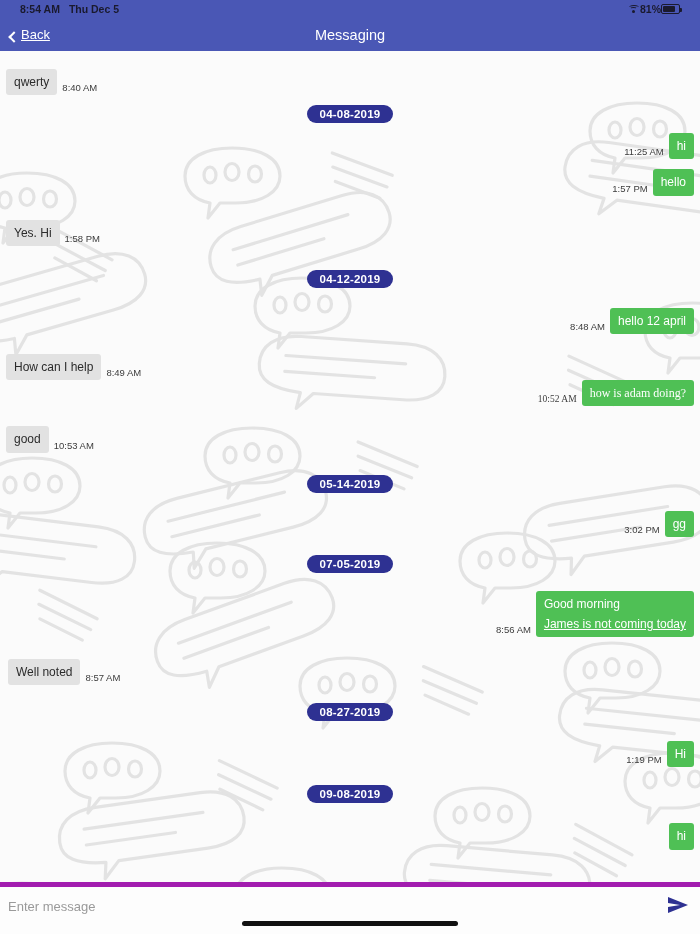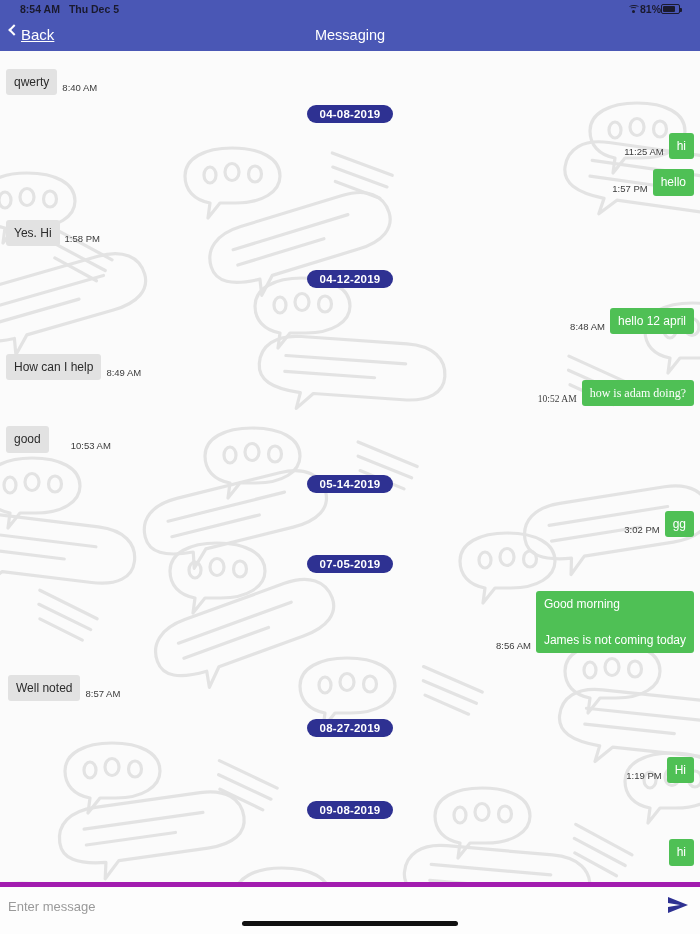--- a/index.html
+++ b/index.html
@@ -31,22 +31,22 @@
       position:relative; padding:1px; }
   .batt::after{ content:''; position:absolute; right:-3px; top:3px; width:2px; height:4px;
       background:#1a1a2e; border-radius:0 1px 1px 0; }
   .batt b{ display:block; height:100%; width:81%; background:#1a1a2e; border-radius:1px; }
 
   
   .navbar{
     height:33px; background:#4a57b5; color:#fff;
     display:flex; align-items:center; position:relative; z-index:30;
   }
-  .back-btn{ display:flex; align-items:flex-start; gap:3px; padding:0 10px; cursor:pointer;
-    font-size:15px; color:#fff;text-decoration:underline; }
+  .back-btn{ display:flex; align-items:flex-end; gap:3px; padding:0 10px; cursor:pointer;
+    font-size:13px; color:#fff;text-decoration:underline; }
   .chev{ width:8px; height:8px; border-left:2.4px solid #fff; border-bottom:2.4px solid #fff;
     transform:rotate(45deg); margin-bottom:1px; }
   .nav-title{
     position:absolute; left:0; right:0; text-align:center;
     font-size:14.5px; pointer-events:none;
   }
 
   
   .chat{
     position:absolute; top:51px; left:0; right:0; bottom:52px;
@@ -61,21 +61,21 @@
   .row.right{ justify-content:flex-end; }
   .row.center{ justify-content:center; }
 
   .bubble{
     max-width:300px; padding:5px 8px; font-size:12px; line-height:1.35;
     word-wrap:break-word;
   }
   .left .bubble{ background:#e2e2e2; color:#2b2b2b; border-radius:3px; }
   .right .bubble{ background:#4fc055; color:#ffffff; border-radius:3px; }
   .bubble .line{ display:block; }
-  .bubble .line + .line{ margin-top:20px; }
+  .bubble .line + .line{ margin-top:4px;text-decoration:underline; }
 
   .time{ font-size:9.5px; color:#3c3c3c; padding:0 5px 2px 5px; white-space:nowrap; }
 
   .datepill{
     background:#2e3192; color:#fff; font-size:11.5px; font-weight:bold;
     padding:3px 13px; border-radius:11px; letter-spacing:.2px;
   }
 
   
   .inputbar{
@@ -225,21 +225,21 @@
           <span class="line">How can I help</span>
         </div>
         <div class="time">8:49 AM</div>
       </div>
       <div class="row right" style=" font-family: Liberation Serif, serif;">
         <div class="time">10:52 AM</div>
         <div class="bubble">
           <span class="line">how is adam doing?</span>
         </div>
       </div>
-      <div class="row left" style="margin-top: 20px; gap: 17px;">
+      <div class="row left" style="margin-top: 20px;">
         <div class="bubble">
           <span class="line">good</span>
         </div>
         <div class="time">10:53 AM</div>
       </div>
       <div class="row center" style="margin-top: 22px;">
         <div class="datepill">05-14-2019</div>
       </div>
       <div class="row right" style="margin-top: 18px;">
         <div class="time">3:02 PM</div>

